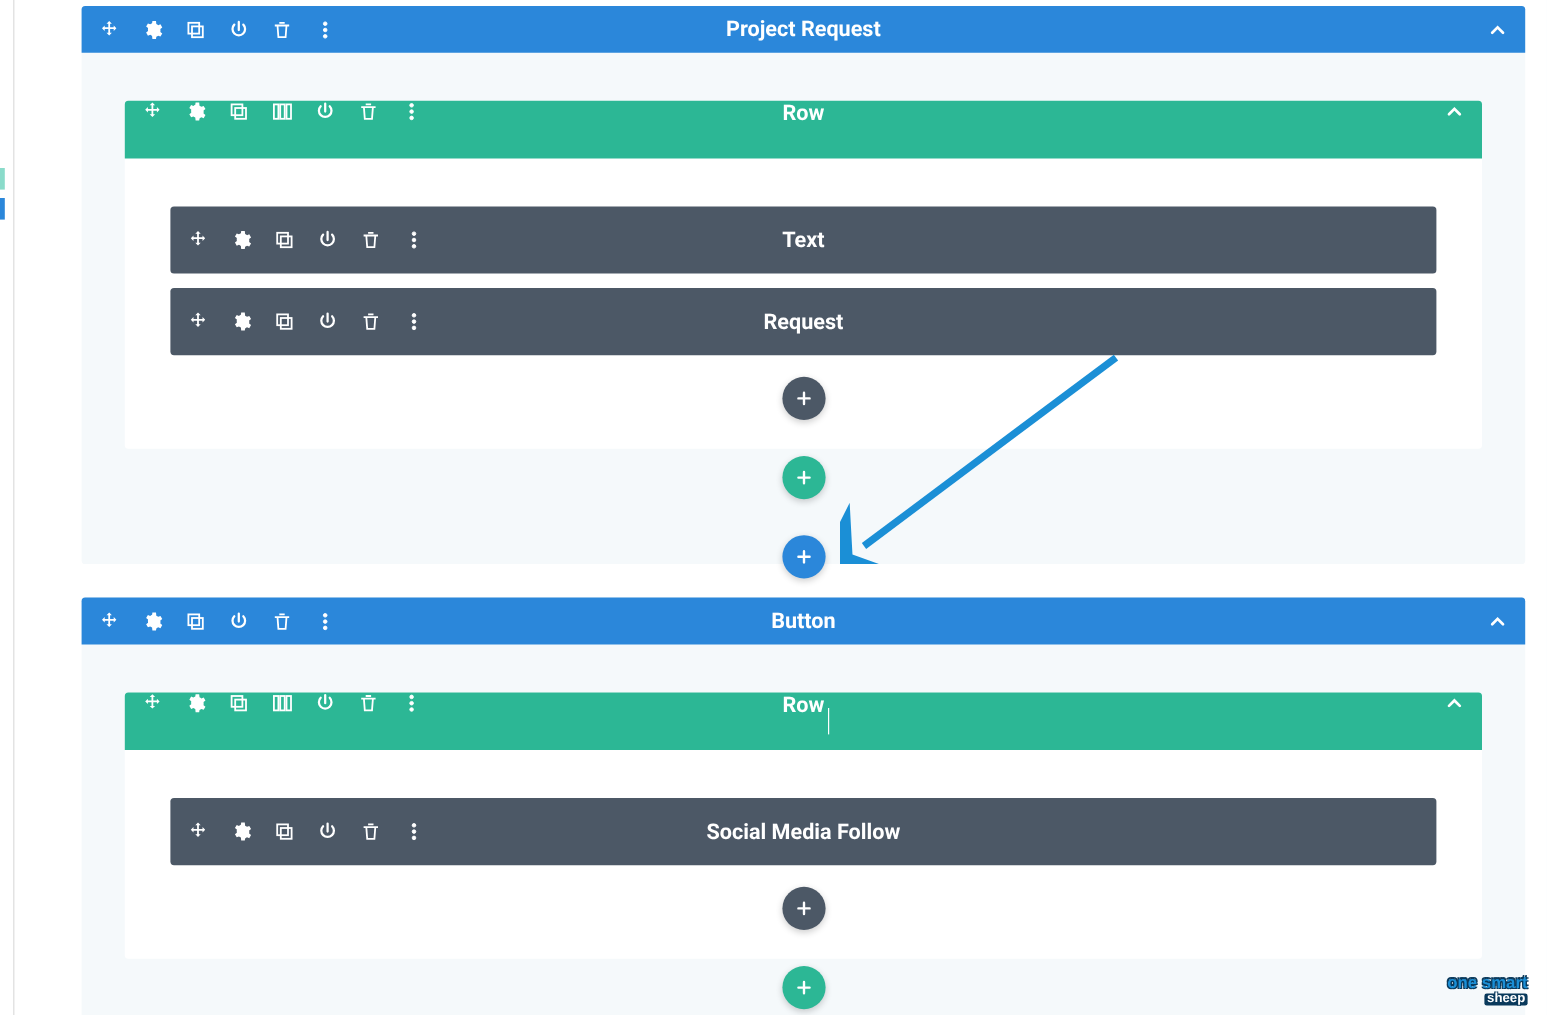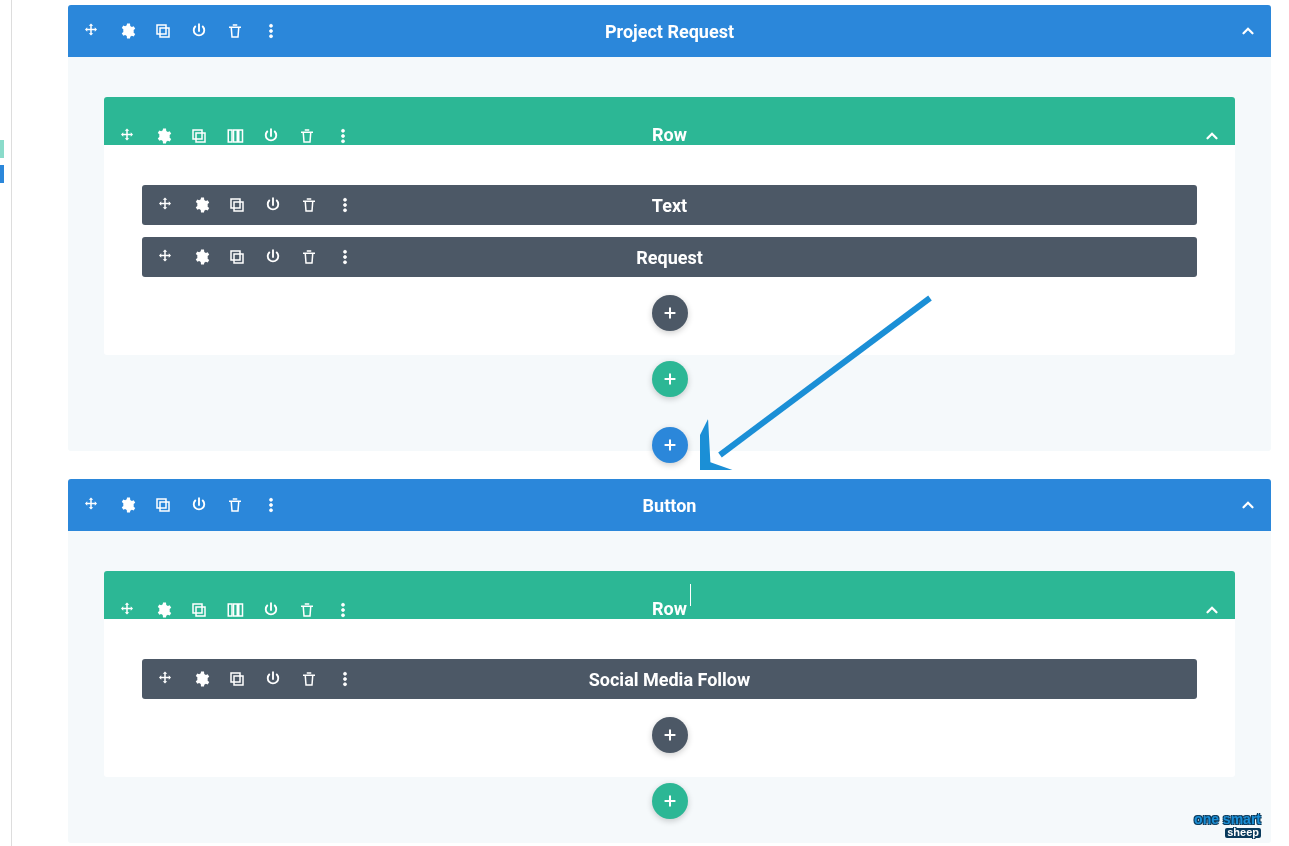--- a/index.html
+++ b/index.html
@@ -55,21 +55,21 @@
       border-radius: 3px;
       margin-bottom: 28px;
       padding-bottom: 0;
       position: relative;
     }
     .section-header {
       background: #2b87da;
       color: #ffffff;
       display: flex;
       align-items: center;
-      height: 52px;
+      height: 39px;
       padding: 0 14px;
       border-radius: 3px 3px 0 0;
       position: relative;
     }
     .header-icons {
       display: flex;
       align-items: center;
       gap: 18px;
     }
     .header-title {
@@ -88,35 +88,35 @@
     .row-container {
       background: #ffffff;
       border-radius: 3px;
       margin-bottom: 0;
       position: relative;
     }
     .row-header {
       background: #2cb795;
       color: #ffffff;
       display: flex;
-      align-items: flex-end;
+      align-items: flex-start;
       height: 48px;
       padding: 0 14px;
       border-radius: 3px 3px 0 0;
       position: relative;
     }
     .row-body {
       padding: 40px 38px 10px 38px;
     }
     .module-bar {
       background: #4c5866;
       color: #ffffff;
       display: flex;
       align-items: center;
-      height: 40px;
+      height: 56px;
       padding: 0 14px;
       border-radius: 3px;
       margin-bottom: 12px;
       position: relative;
     }
     .module-bar:last-of-type {
       margin-bottom: 0;
     }
     .module-title {
       position: absolute;
@@ -177,21 +177,21 @@
       top: 290px;
       left: 700px;
       width: 240px;
       height: 180px;
       pointer-events: none;
       z-index: 10;
     }
     .logo-badge {
       position: absolute;
       bottom: 8px;
-      right: 28px;
+      right: 16px;
       font-family: Arial, sans-serif;
       font-size: 14px;
       font-weight: 900;
       color: #1b8fd6;
       text-shadow: 
         -1px -1px 0 #0a3a5c,
         1px -1px 0 #0a3a5c,
         -1px 1px 0 #0a3a5c,
         1px 1px 0 #0a3a5c;
       line-height: 0.9;

